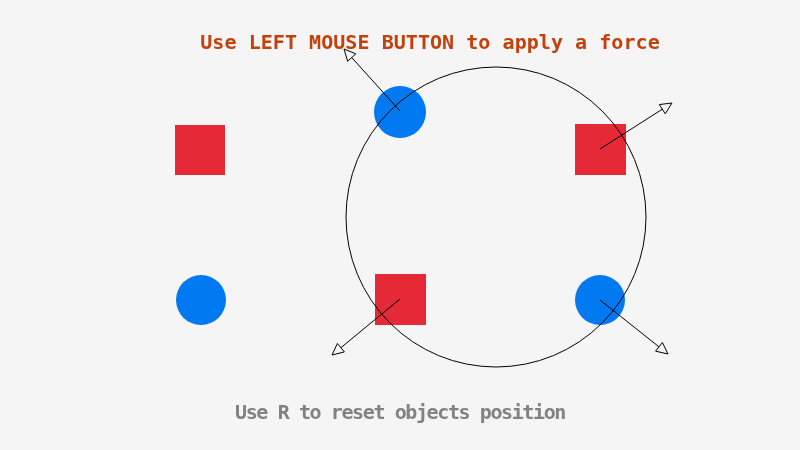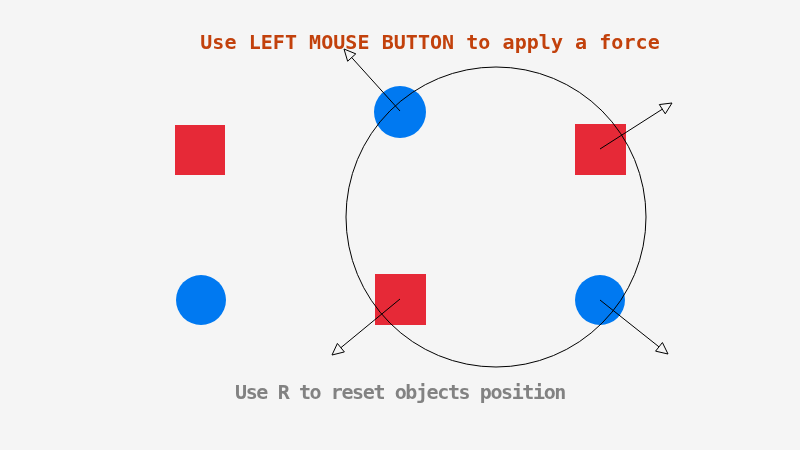--- a/index.html
+++ b/index.html
@@ -21,21 +21,21 @@
     left: 0;
     width: 800px;
     text-align: center;
     font-size: 20px;
     font-weight: bold;
     line-height: 20px;
     white-space: pre;
     user-select: none;
   }
   .instruction.top { top: 32px; letter-spacing: 0.05px; }
-  .instruction.bottom { top: 382px; letter-spacing: -1.4px; }
+  .instruction.bottom { top: 402px; letter-spacing: -1.4px; }
 </style>
 </head>
 <body>
 
 <div class="stage" style="background: rgb(245, 245, 245);">
   <svg xmlns="http://www.w3.org/2000/svg" viewBox="0 0 800 450">
       <rect x="175" y="125" width="50" height="50" fill="#E62937"></rect>
       <circle cx="201" cy="300" r="25" fill="#0079F1"></circle>
       <circle cx="400" cy="112" r="26" fill="#0079F1"></circle>
       <rect x="575" y="124" width="51" height="51" fill="#E62937"></rect>

